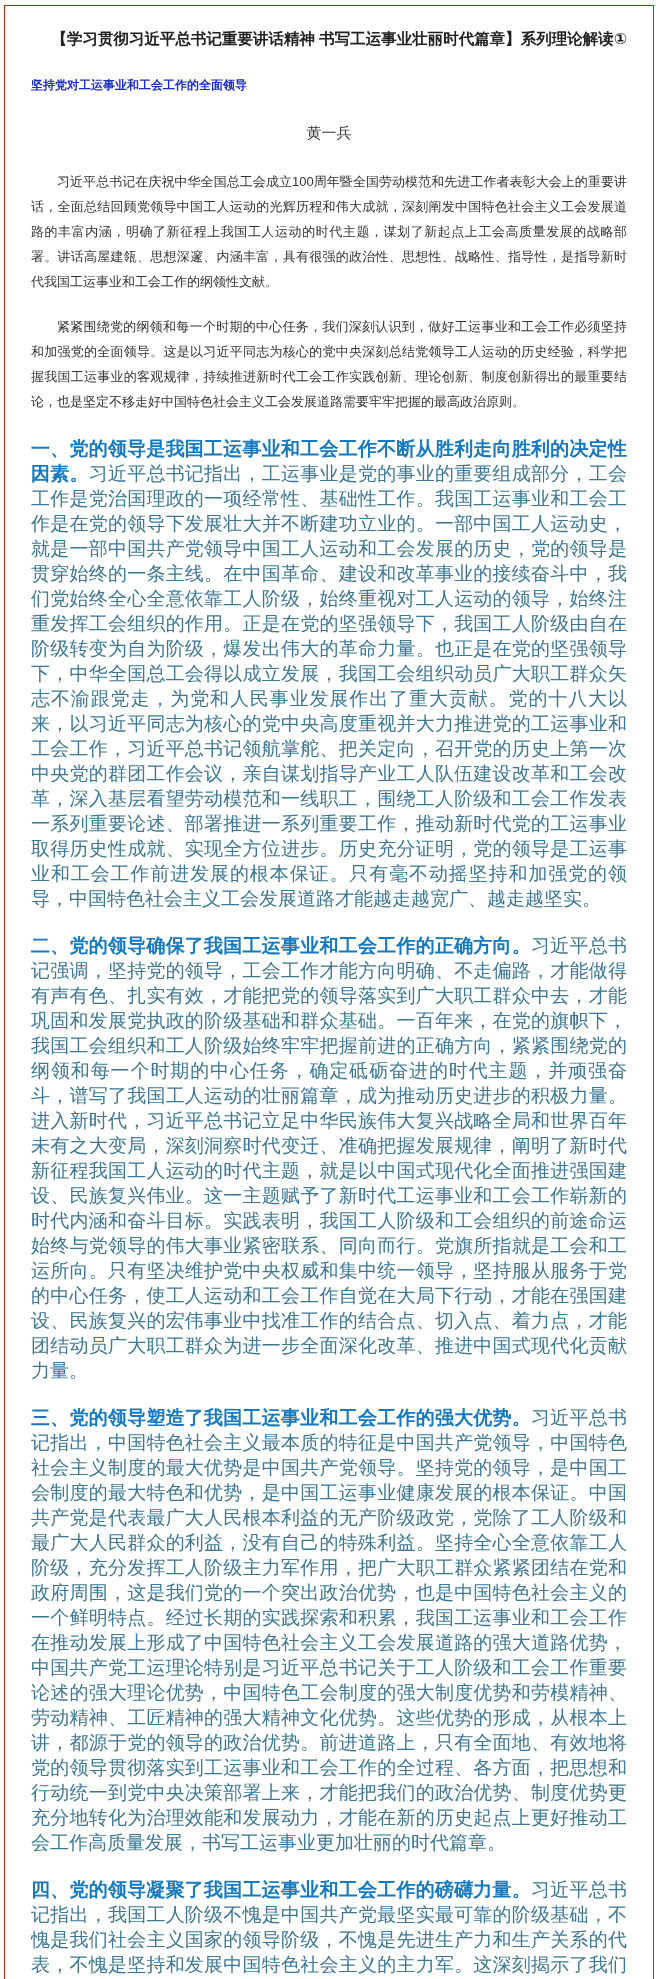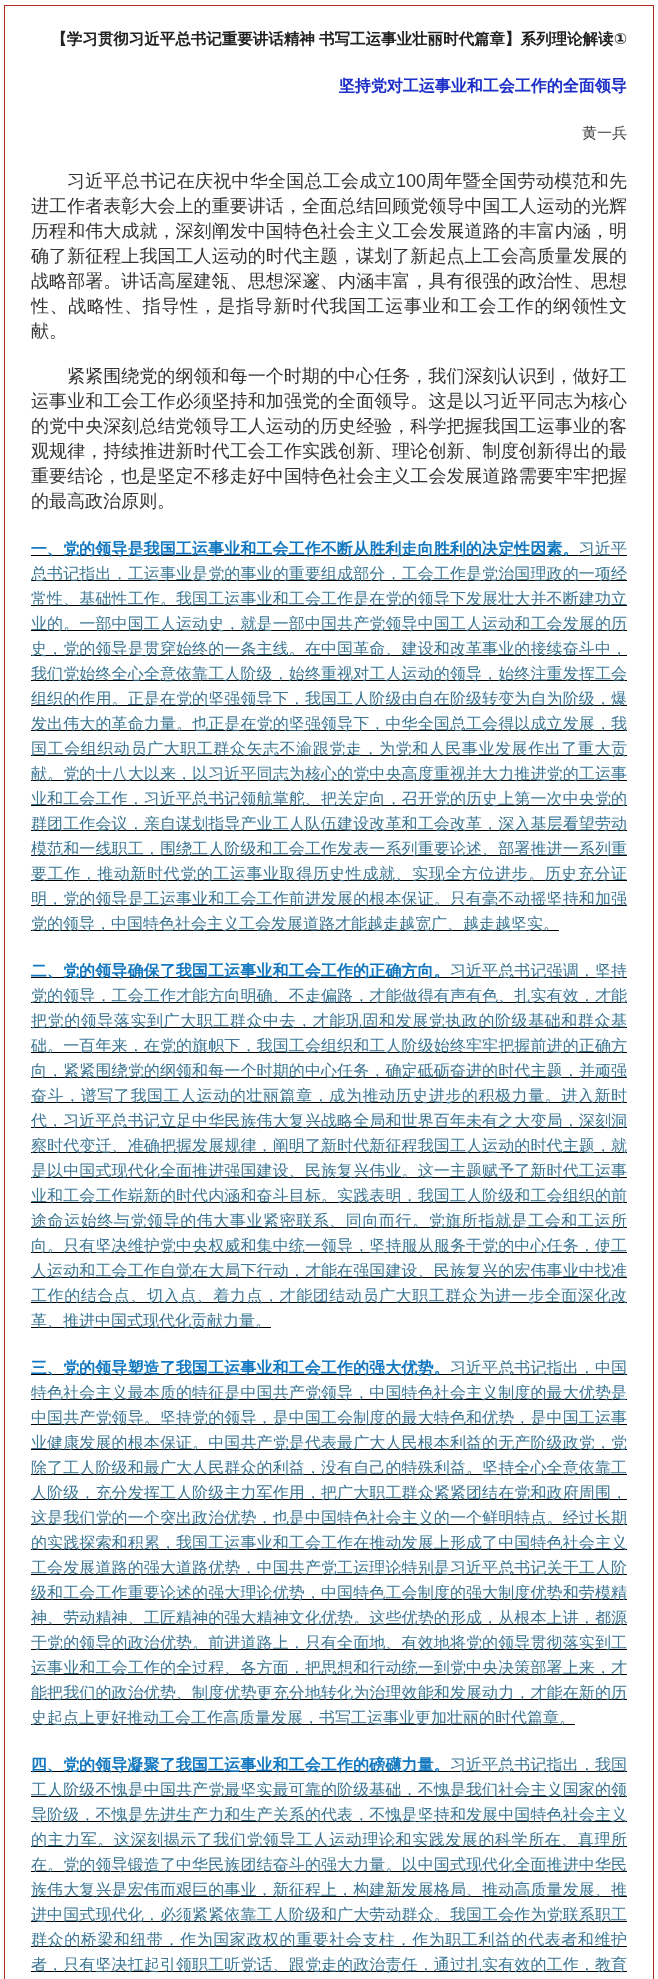--- a/index.html
+++ b/index.html
@@ -18,47 +18,46 @@
   .title{
     margin:0 0 22px 0;
     font-size:15.5px;
     font-weight:bold;
     color:#222222;
     line-height:25px;
     text-align:right;
   }
   .subtitle{
     margin:0 0 22px 0;
-    font-size:16px;
+    font-size:12px;
     font-weight:bold;
     color:#1b2ec7;
-    text-align:right;
+    text-align:left;
     line-height:25px;
   }
   .author{
     margin:0 0 24px 0;
     font-size:15px;
     color:#333333;
-    text-align:right;
+    text-align:center;
     line-height:25px;
   }
   p.para{
     margin:20px 0;
-    font-size:18px;
+    font-size:13px;
     color:#333333;
     line-height:25px;
     text-indent:2em;
     text-align:justify;
   }
   p.section{
     margin:22px 0 0 0;
-    font-size:16px;
+    font-size:19px;
     line-height:25px;
     text-align:justify;
-    text-decoration:underline;
   }
   .sec-head{
     color:#1479c0;
     font-weight:bold;
   }
   .sec-body{
     color:#3d7795;
     font-weight:normal;
   }
 </style>

